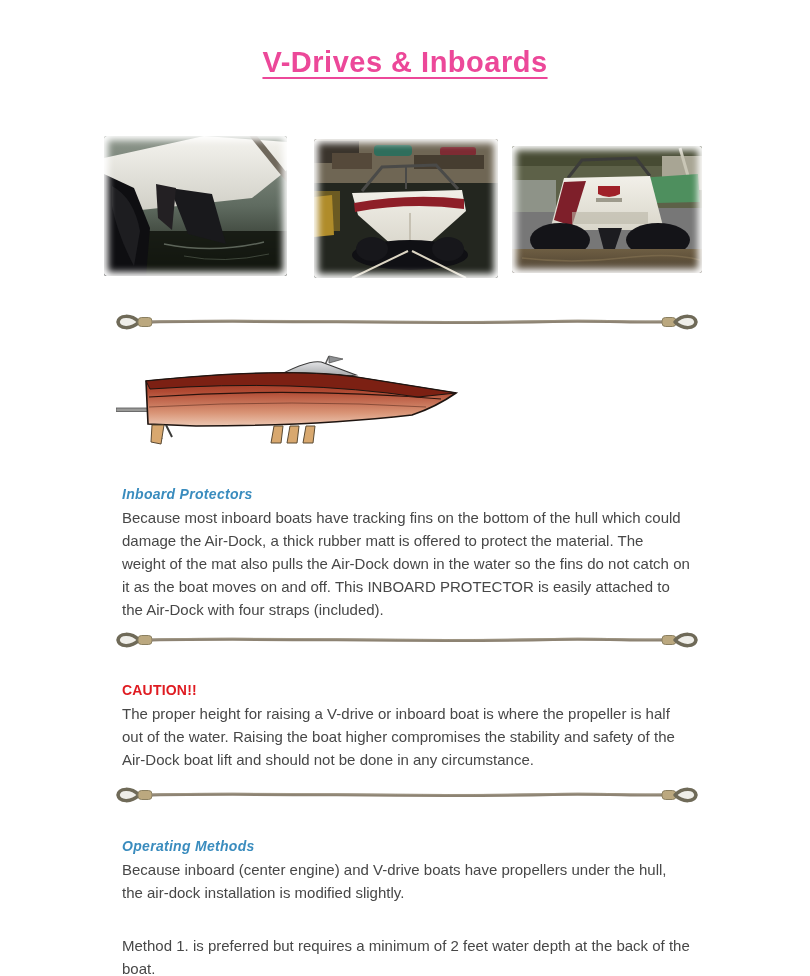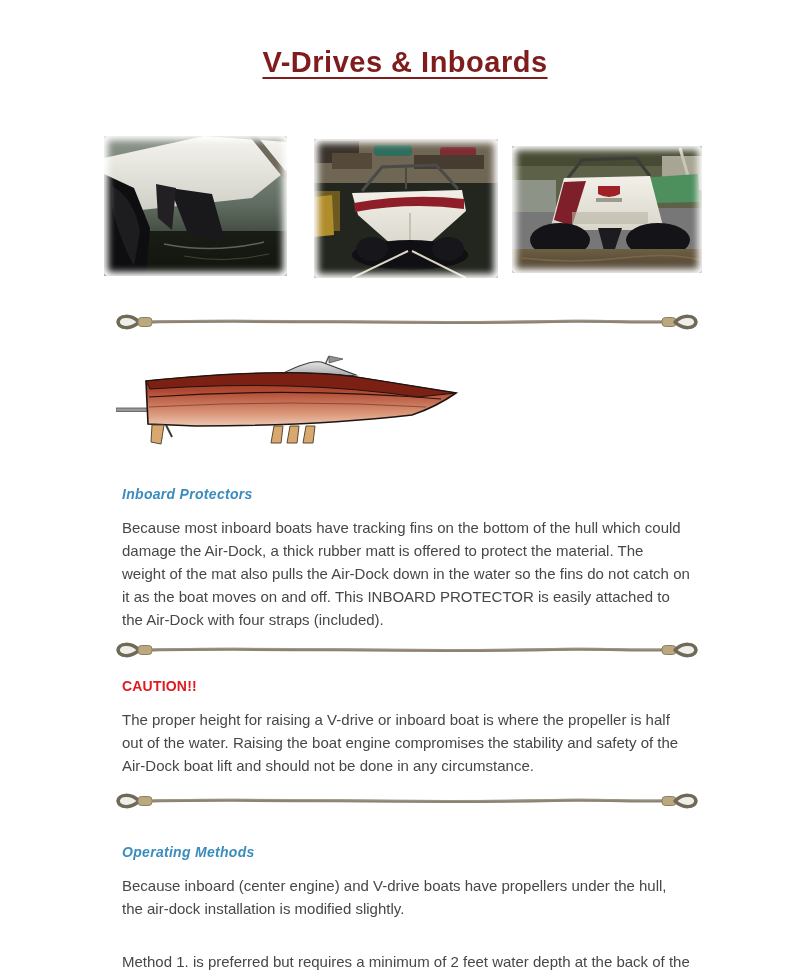--- a/index.html
+++ b/index.html
@@ -11,21 +11,21 @@
     overflow:hidden;
   }
   .page { position:relative; width:810px; height:976px; background:#fff; }
 
   .doc-title {
     margin-top:44px;
     text-align:center;
     font-size:29px;
     font-weight:bold;
     line-height:36px;
-    color:#7f1d1d;
+    color:#ec4899;
     text-decoration:underline;
     text-decoration-thickness:2px;
     text-underline-offset:5px;
     letter-spacing:0.5px;
   }
 
   .photo-row {
     margin:56px 0 0 104px;
     display:flex;
     align-items:flex-start;
@@ -63,29 +63,29 @@
   .section-heading {
     font-size:14px;
     font-weight:bold;
     font-style:italic;
     line-height:24px;
     color:#3a8cbe;
     letter-spacing:0.3px;
   }
   .heading-protectors { margin-top:11px; }
   .heading-caution {
-    margin-top:7px;
+    margin-top:21px;
     color:#df1b21;
     font-style:normal;
     letter-spacing:0.2px;
   }
   .heading-operating { margin-top:22px; }
 
   .body-text {
-    margin-top:10px;
+    margin-top:0;
     font-size:15px;
     line-height:23px;
     color:#474747;
   }
   .para-methods { margin-top:30px; }
   .para-method2 { margin-top:9px; }
 </style>
 </head>
 <body>
 
@@ -240,21 +240,21 @@
     <svg class="divider divider-2" style="margin-left:-9px" viewBox="0 0 588 26" xmlns="http://www.w3.org/2000/svg">
       <path d="M26,13 C18,5 6,6 5,13 C6,20 18,21 26,13 Z" fill="#efeee9" stroke="#6f6a58" stroke-width="3.5" stroke-linejoin="round"></path>
       <rect x="25" y="8.5" width="14" height="9" rx="3.5" fill="#bba87f" stroke="#8a7f60" stroke-width="1"></rect>
       <path d="M39,13 C160,10.5 300,15.5 440,12.5 C490,11.6 520,13.6 549,13" fill="none" stroke="#8d8373" stroke-width="3"></path>
       <path d="M39,12 C160,9.5 300,14.5 440,11.5 C490,10.6 520,12.6 549,12" fill="none" stroke="#a39a87" stroke-width="1" opacity="0.8"></path>
       <rect x="549" y="8.5" width="14" height="9" rx="3.5" fill="#bba87f" stroke="#8a7f60" stroke-width="1"></rect>
       <path d="M562,13 C570,5 582,6 583,13 C582,20 570,21 562,13 Z" fill="#efeee9" stroke="#6f6a58" stroke-width="3.5" stroke-linejoin="round"></path>
     </svg>
 
     <div class="section-heading heading-caution">CAUTION!!</div>
-    <p class="body-text">The proper height for raising a V-drive or inboard boat is where the propeller is half out of the water. Raising the boat engine compromises the stability and safety of the Air-Dock boat lift and should not be done in any circumstance.</p>
+    <p class="body-text">The proper height for raising a V-drive or inboard boat is where the propeller is half out of the water. Raising the boat higher compromises the stability and safety of the Air-Dock boat lift and should not be done in any circumstance.</p>
 
     <svg class="divider divider-3" style="margin-left:-9px" viewBox="0 0 588 26" xmlns="http://www.w3.org/2000/svg">
       <path d="M26,13 C18,5 6,6 5,13 C6,20 18,21 26,13 Z" fill="#efeee9" stroke="#6f6a58" stroke-width="3.5" stroke-linejoin="round"></path>
       <rect x="25" y="8.5" width="14" height="9" rx="3.5" fill="#bba87f" stroke="#8a7f60" stroke-width="1"></rect>
       <path d="M39,13 C160,10.5 300,15.5 440,12.5 C490,11.6 520,13.6 549,13" fill="none" stroke="#8d8373" stroke-width="3"></path>
       <path d="M39,12 C160,9.5 300,14.5 440,11.5 C490,10.6 520,12.6 549,12" fill="none" stroke="#a39a87" stroke-width="1" opacity="0.8"></path>
       <rect x="549" y="8.5" width="14" height="9" rx="3.5" fill="#bba87f" stroke="#8a7f60" stroke-width="1"></rect>
       <path d="M562,13 C570,5 582,6 583,13 C582,20 570,21 562,13 Z" fill="#efeee9" stroke="#6f6a58" stroke-width="3.5" stroke-linejoin="round"></path>
     </svg>
 

